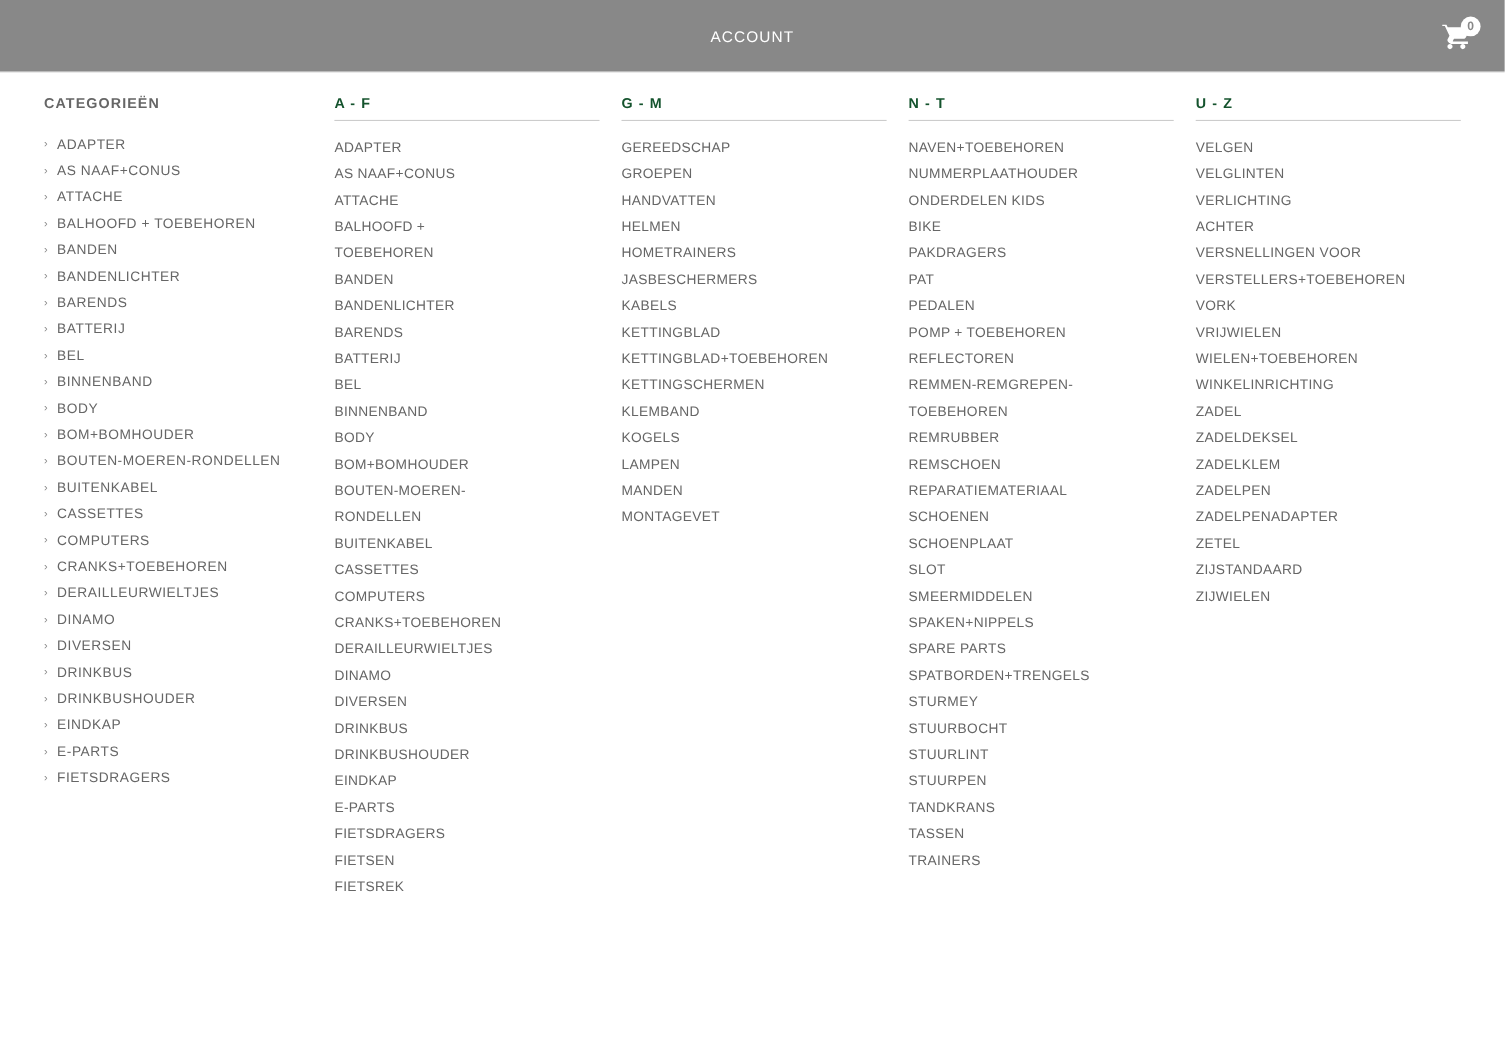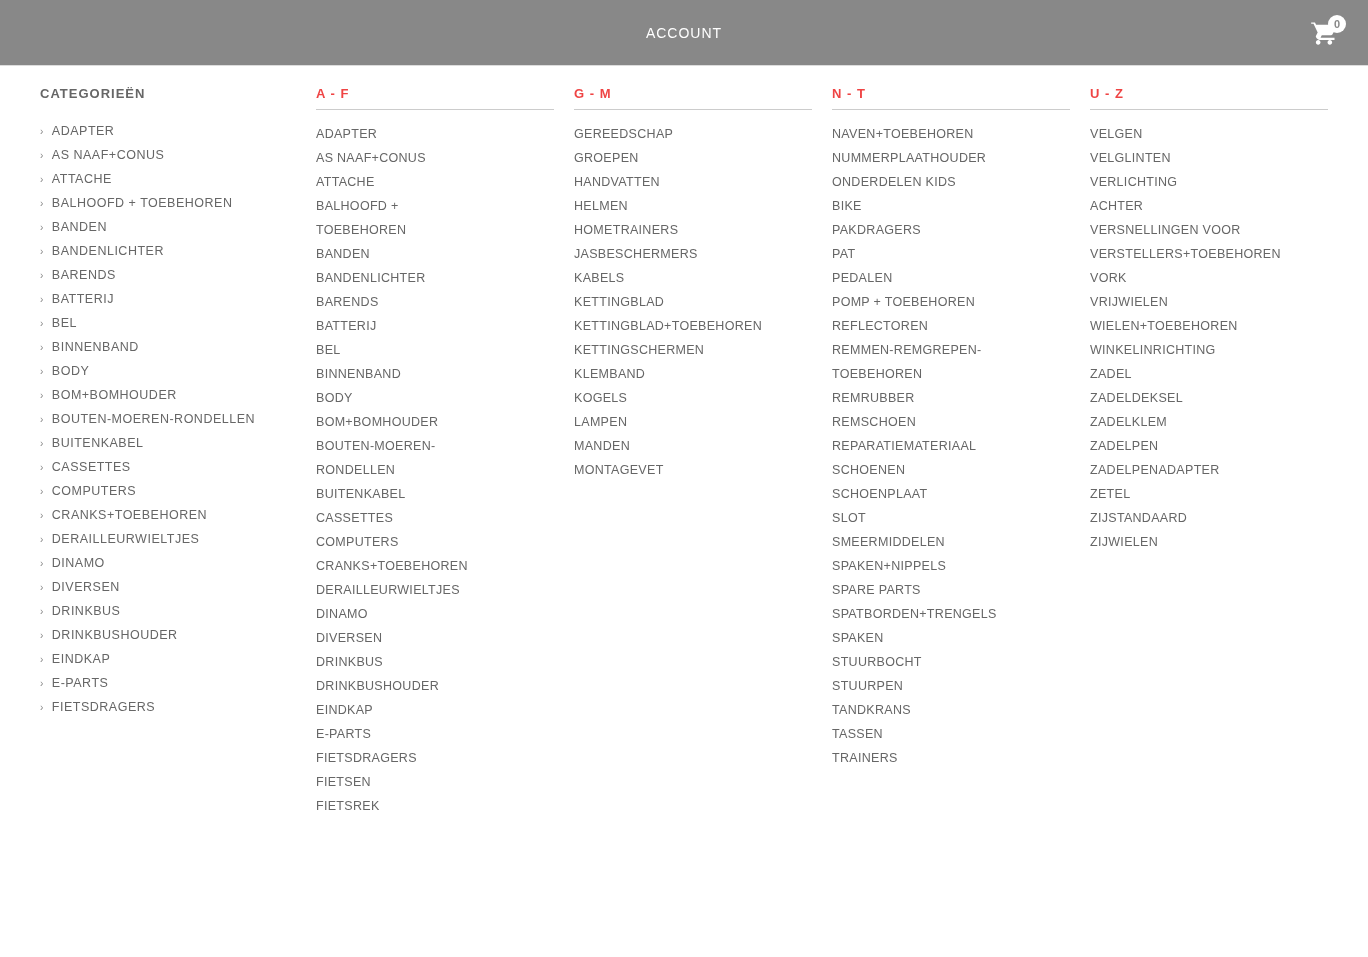--- a/index.html
+++ b/index.html
@@ -57,21 +57,21 @@
       right: -8px;
     }
 
     
     .divider { border: none; border-top: 1px solid #ddd; }
 
     
     .main-content {
       padding: 20px 40px;
       display: flex;
-      gap: 16px;
+      gap: 4px;
     }
 
     
     .sidebar {
       width: 260px;
       flex-shrink: 0;
       padding-right: 20px;
     }
     .sidebar-title {
       font-size: 13px;
@@ -98,21 +98,21 @@
     
     .columns-area {
       flex: 1;
       display: grid;
       grid-template-columns: 1fr 1fr 1fr 1fr;
       gap: 0 20px;
     }
     .col-header {
       font-size: 13px;
       font-weight: bold;
-      color: #ef4444;
+      color: #14532d;
       letter-spacing: 1px;
       margin-bottom: 12px;
       border-bottom: 1px solid #ccc;
       padding-bottom: 8px;
     }
     .col-item {
       padding: 5px 0;
       color: #666;
       font-size: 12.5px;
       cursor: pointer;
@@ -325,22 +325,23 @@
           <span class="col-item">REMRUBBER</span>
           <span class="col-item">REMSCHOEN</span>
           <span class="col-item">REPARATIEMATERIAAL</span>
           <span class="col-item">SCHOENEN</span>
           <span class="col-item">SCHOENPLAAT</span>
           <span class="col-item">SLOT</span>
           <span class="col-item">SMEERMIDDELEN</span>
           <span class="col-item">SPAKEN+NIPPELS</span>
           <span class="col-item">SPARE PARTS</span>
           <span class="col-item">SPATBORDEN+TRENGELS</span>
-          <span class="col-item">SPAKEN</span>
+          <span class="col-item">STURMEY</span>
           <span class="col-item">STUURBOCHT</span>
+          <span class="col-item">STUURLINT</span>
           <span class="col-item">STUURPEN</span>
           <span class="col-item">TANDKRANS</span>
           <span class="col-item">TASSEN</span>
           <span class="col-item">TRAINERS</span>
         </div>
     </div>
 
     <div class="col">
       <div class="col-header">U - Z</div>
       <div id="col-uz-list">

